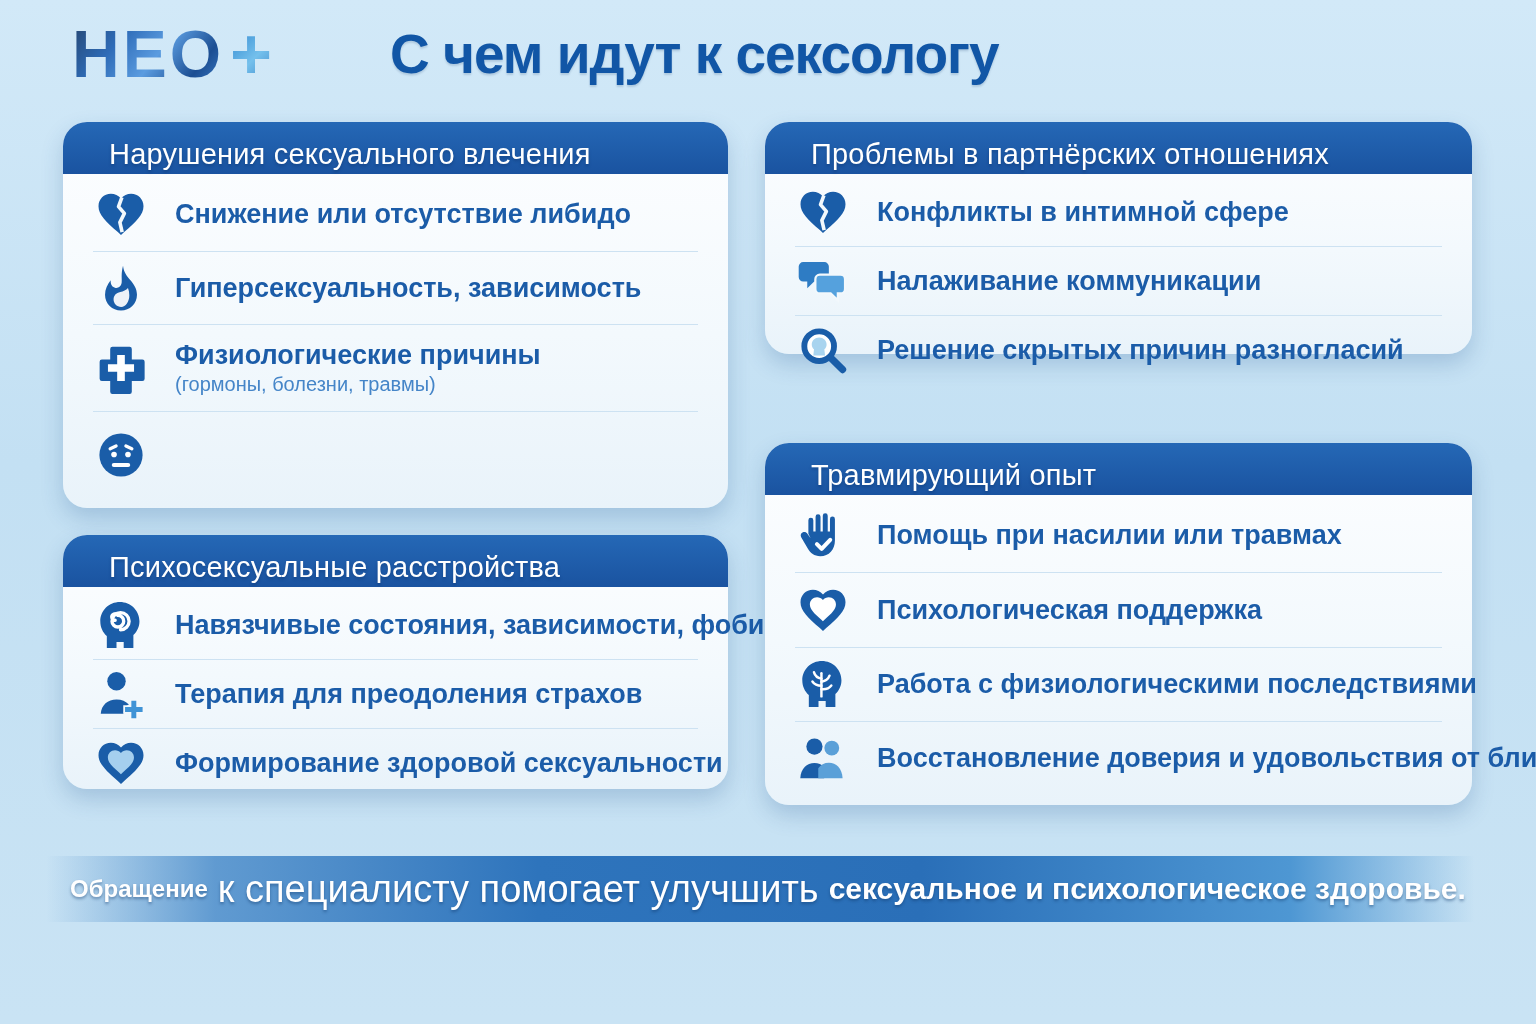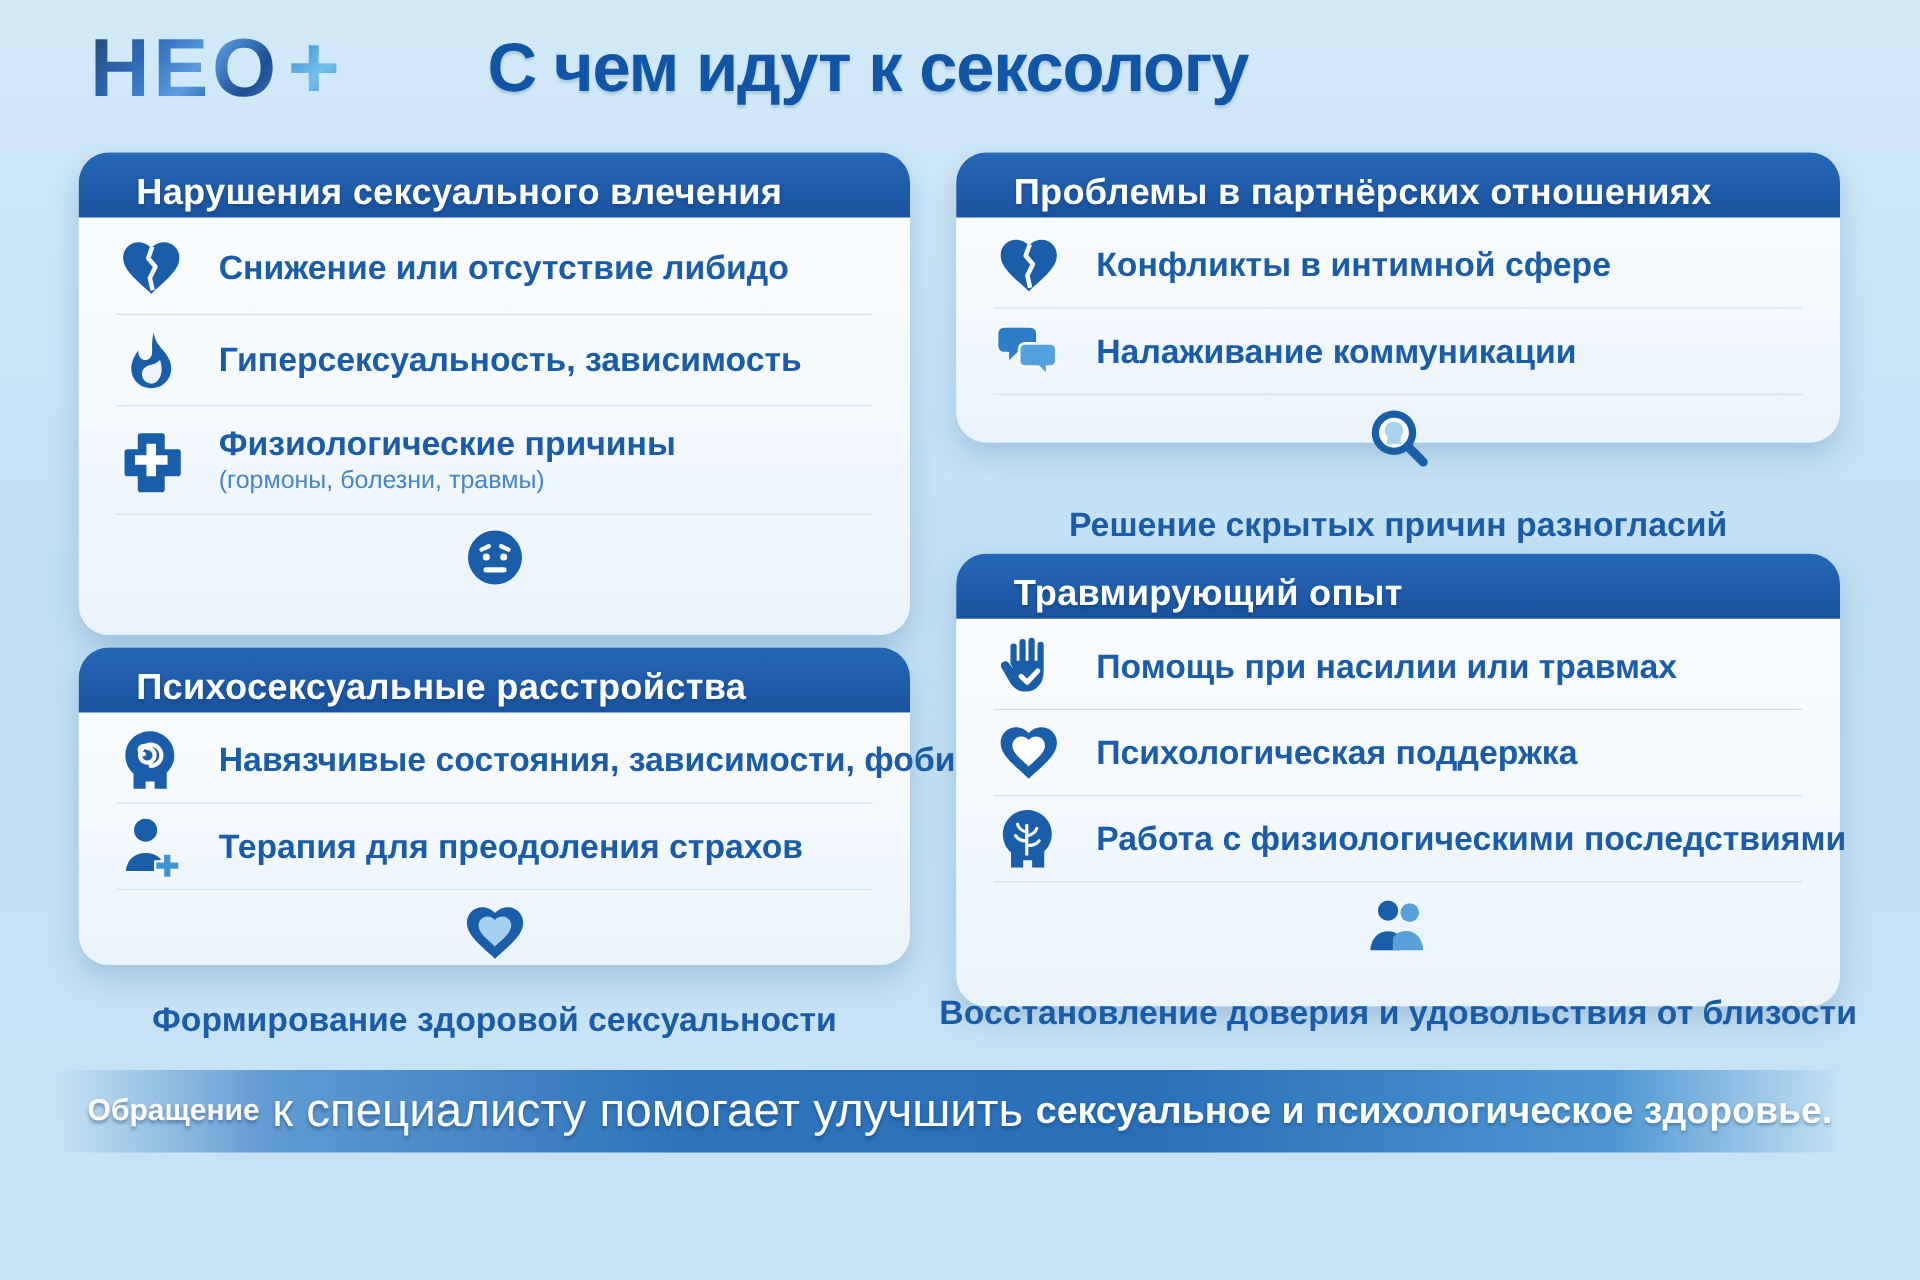--- a/index.html
+++ b/index.html
@@ -41,45 +41,45 @@
     box-shadow:0 10px 22px rgba(30,80,140,0.22);
     display:flex;flex-direction:column;
   }
   .card-header{
     background:linear-gradient(180deg,#2568b6 0%,#1a53a0 100%);
     border-radius:24px 24px 0 0;
     height:52px;flex:0 0 52px;
     display:flex;align-items:center;padding:0 46px;
   }
   .card-title{
-    color:#ffffff;font-size:29px;font-weight:700;letter-spacing:.2px;
+    color:#ffffff;font-size:29px;font-weight:400;letter-spacing:.2px;
     text-shadow:0 2px 3px rgba(10,40,90,.35);
     white-space:nowrap;
     margin-top:12px;
   }
   .card-body{
     flex:1;display:flex;flex-direction:column;
     padding:4px 30px 10px 30px;
   }
   .row{
     flex:1;display:flex;align-items:center;gap:26px;
     border-bottom:1px solid #cde2f2;
     padding:6px 0;
   }
   .row.has-sub{flex:1.22;}
-  .row:last-child{border-bottom:none;flex-direction:column;}
+  .row:last-child{border-bottom:none;}
   .icon{flex:0 0 56px;width:56px;height:56px;display:flex;align-items:center;justify-content:center;}
   .icon svg{width:54px;height:54px;display:block;}
   .texts{display:flex;flex-direction:column;justify-content:center;}
   .main-label{font-size:27px;font-weight:700;color:#1b5ca8;line-height:1.2;white-space:nowrap;}
   .sub-label{font-size:20px;font-weight:400;color:#4585c8;line-height:1.25;white-space:nowrap;}
 
   #card-desire   {left:63px; top:122px; width:665px; height:386px;}
   #card-partner  {left:765px;top:122px; width:707px; height:232px;}
-  #card-psycho   {left:63px; top:518px; width:665px; height:254px;}
+  #card-psycho   {left:63px; top:535px; width:665px; height:254px;}
   #card-trauma   {left:765px;top:443px; width:707px; height:362px;}
 
   
   .footer{
     position:absolute;left:0;top:856px;width:1536px;height:66px;
     display:flex;align-items:center;justify-content:center;
     background:linear-gradient(90deg,
       rgba(78,142,203,0) 3%,
       rgba(78,142,203,.85) 14%,
       #2e74bc 35%,

